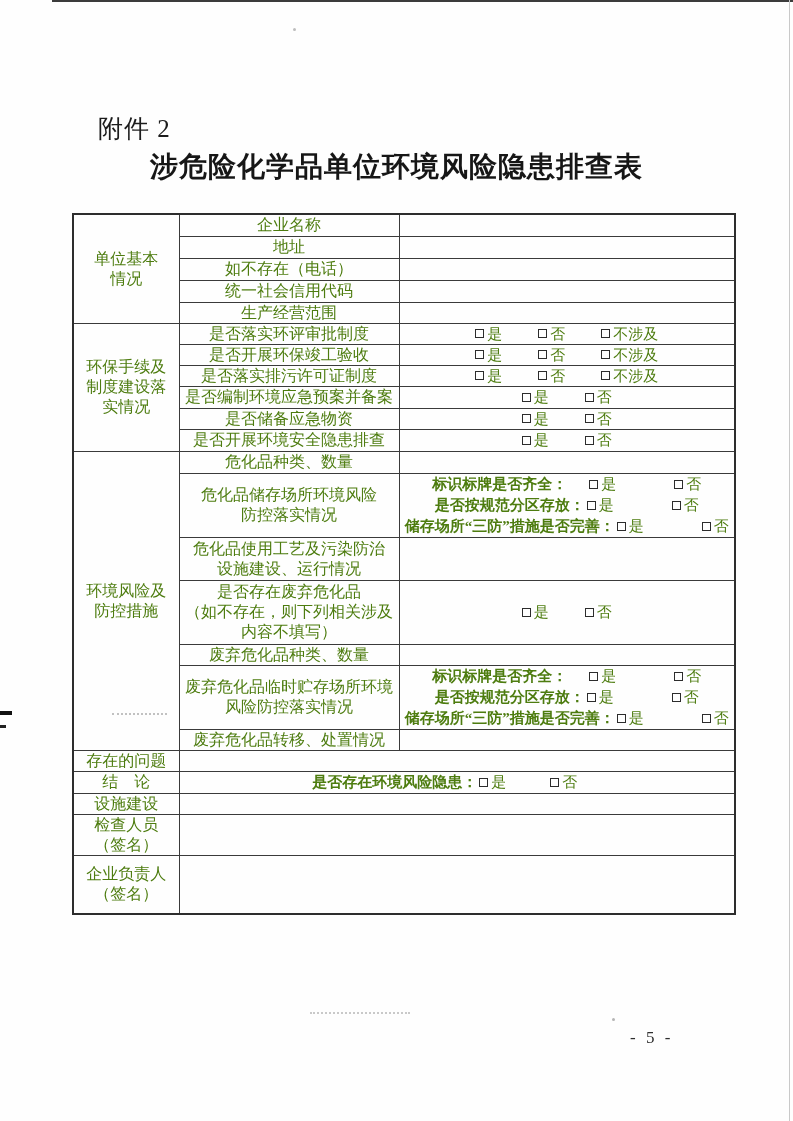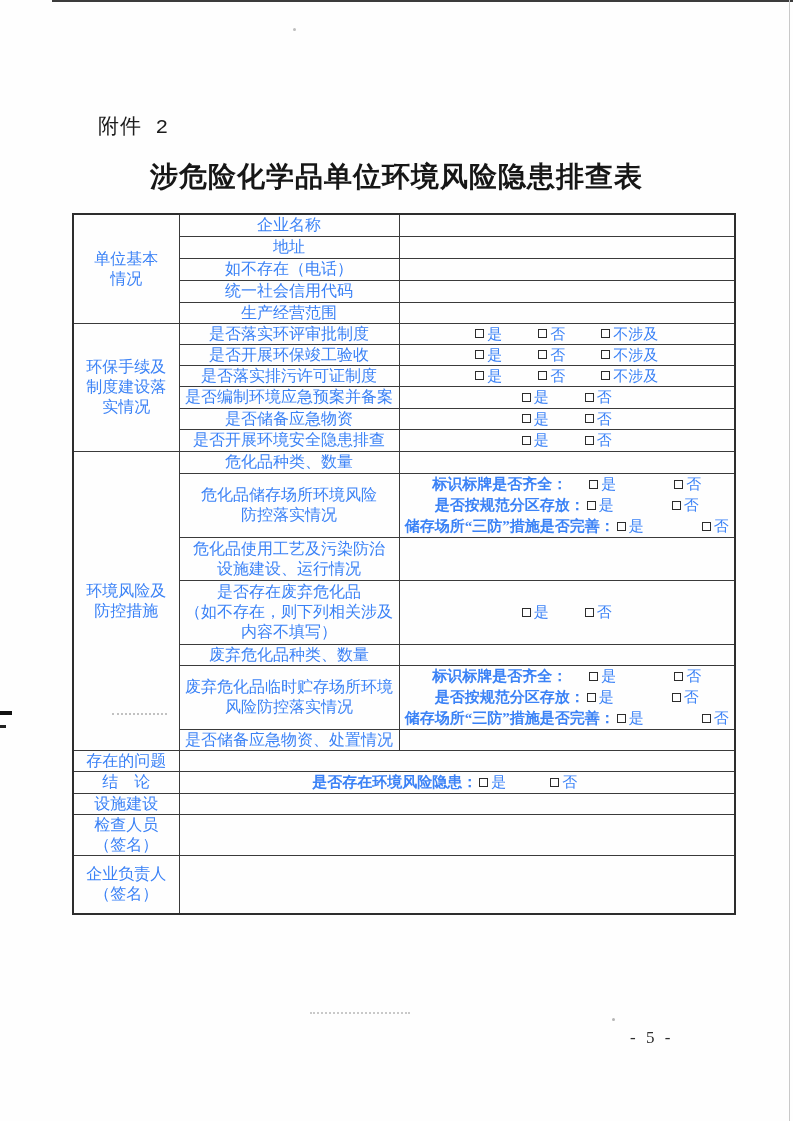--- a/index.html
+++ b/index.html
@@ -6,39 +6,39 @@
   html, body { width: 793px; height: 1121px; }
   body {
     position: relative;
     background: #fefefe;
     font-family: "Liberation Serif", "DejaVu Serif", serif;
     color: #1c1c1c;
     overflow: hidden;
   }
   .attachment {
     position: absolute; left: 98px; top: 112px;
-    font-size: 21px; letter-spacing: 1px; font-family: Liberation Mono, monospace;
+    font-size: 25px; letter-spacing: 1px;
   }
   .title {
-    position: absolute; left: 0; top: 158px; width: 793px;
+    position: absolute; left: 0; top: 148px; width: 793px;
     text-align: center; font-size: 28px; font-weight: 700;
     letter-spacing: 1px; color: #161616;
   }
   table.form {
     position: absolute; left: 72px; top: 213px;
     width: 662px; border-collapse: collapse; table-layout: fixed;
   }
   table.form td {
     border: 1px solid #3a3a3a;
     padding: 0 2px;
     text-align: center;
     vertical-align: middle;
     font-size: 16px;
     line-height: 20px;
-    color: #3b82f6;
+    color: #4d7c0f;
   }
   table.form { border: 2px solid #2d2d2d; }
   td.sec { font-size: 16px; line-height: 22px; }
   .lines { white-space: pre-line; }
   td.val { background: transparent; }
   
   .opts { display: flex; align-items: center; justify-content: center; }
   .opts3 { gap: 36px; }
   .opts2 { gap: 36px; }
   .opt { display: inline-flex; align-items: center; gap: 3px; font-size: 15px; white-space: nowrap; }
@@ -342,21 +342,21 @@
               </span>
               <span class="opt">
                 <span class="cb"></span>
                 <span>否</span>
               </span>
             </span>
           </div>
       </td>
     </tr>
     <tr style="height:21px">
-      <td>是否储备应急物资、处置情况</td>
+      <td>废弃危化品转移、处置情况</td>
       <td class="val"></td>
     </tr>
 
     <tr style="height:21px">
       <td>存在的问题</td>
       <td class="val" colspan="2"></td>
     </tr>
     <tr style="height:21px">
       <td>结　论</td>
       <td class="compound" colspan="2">

